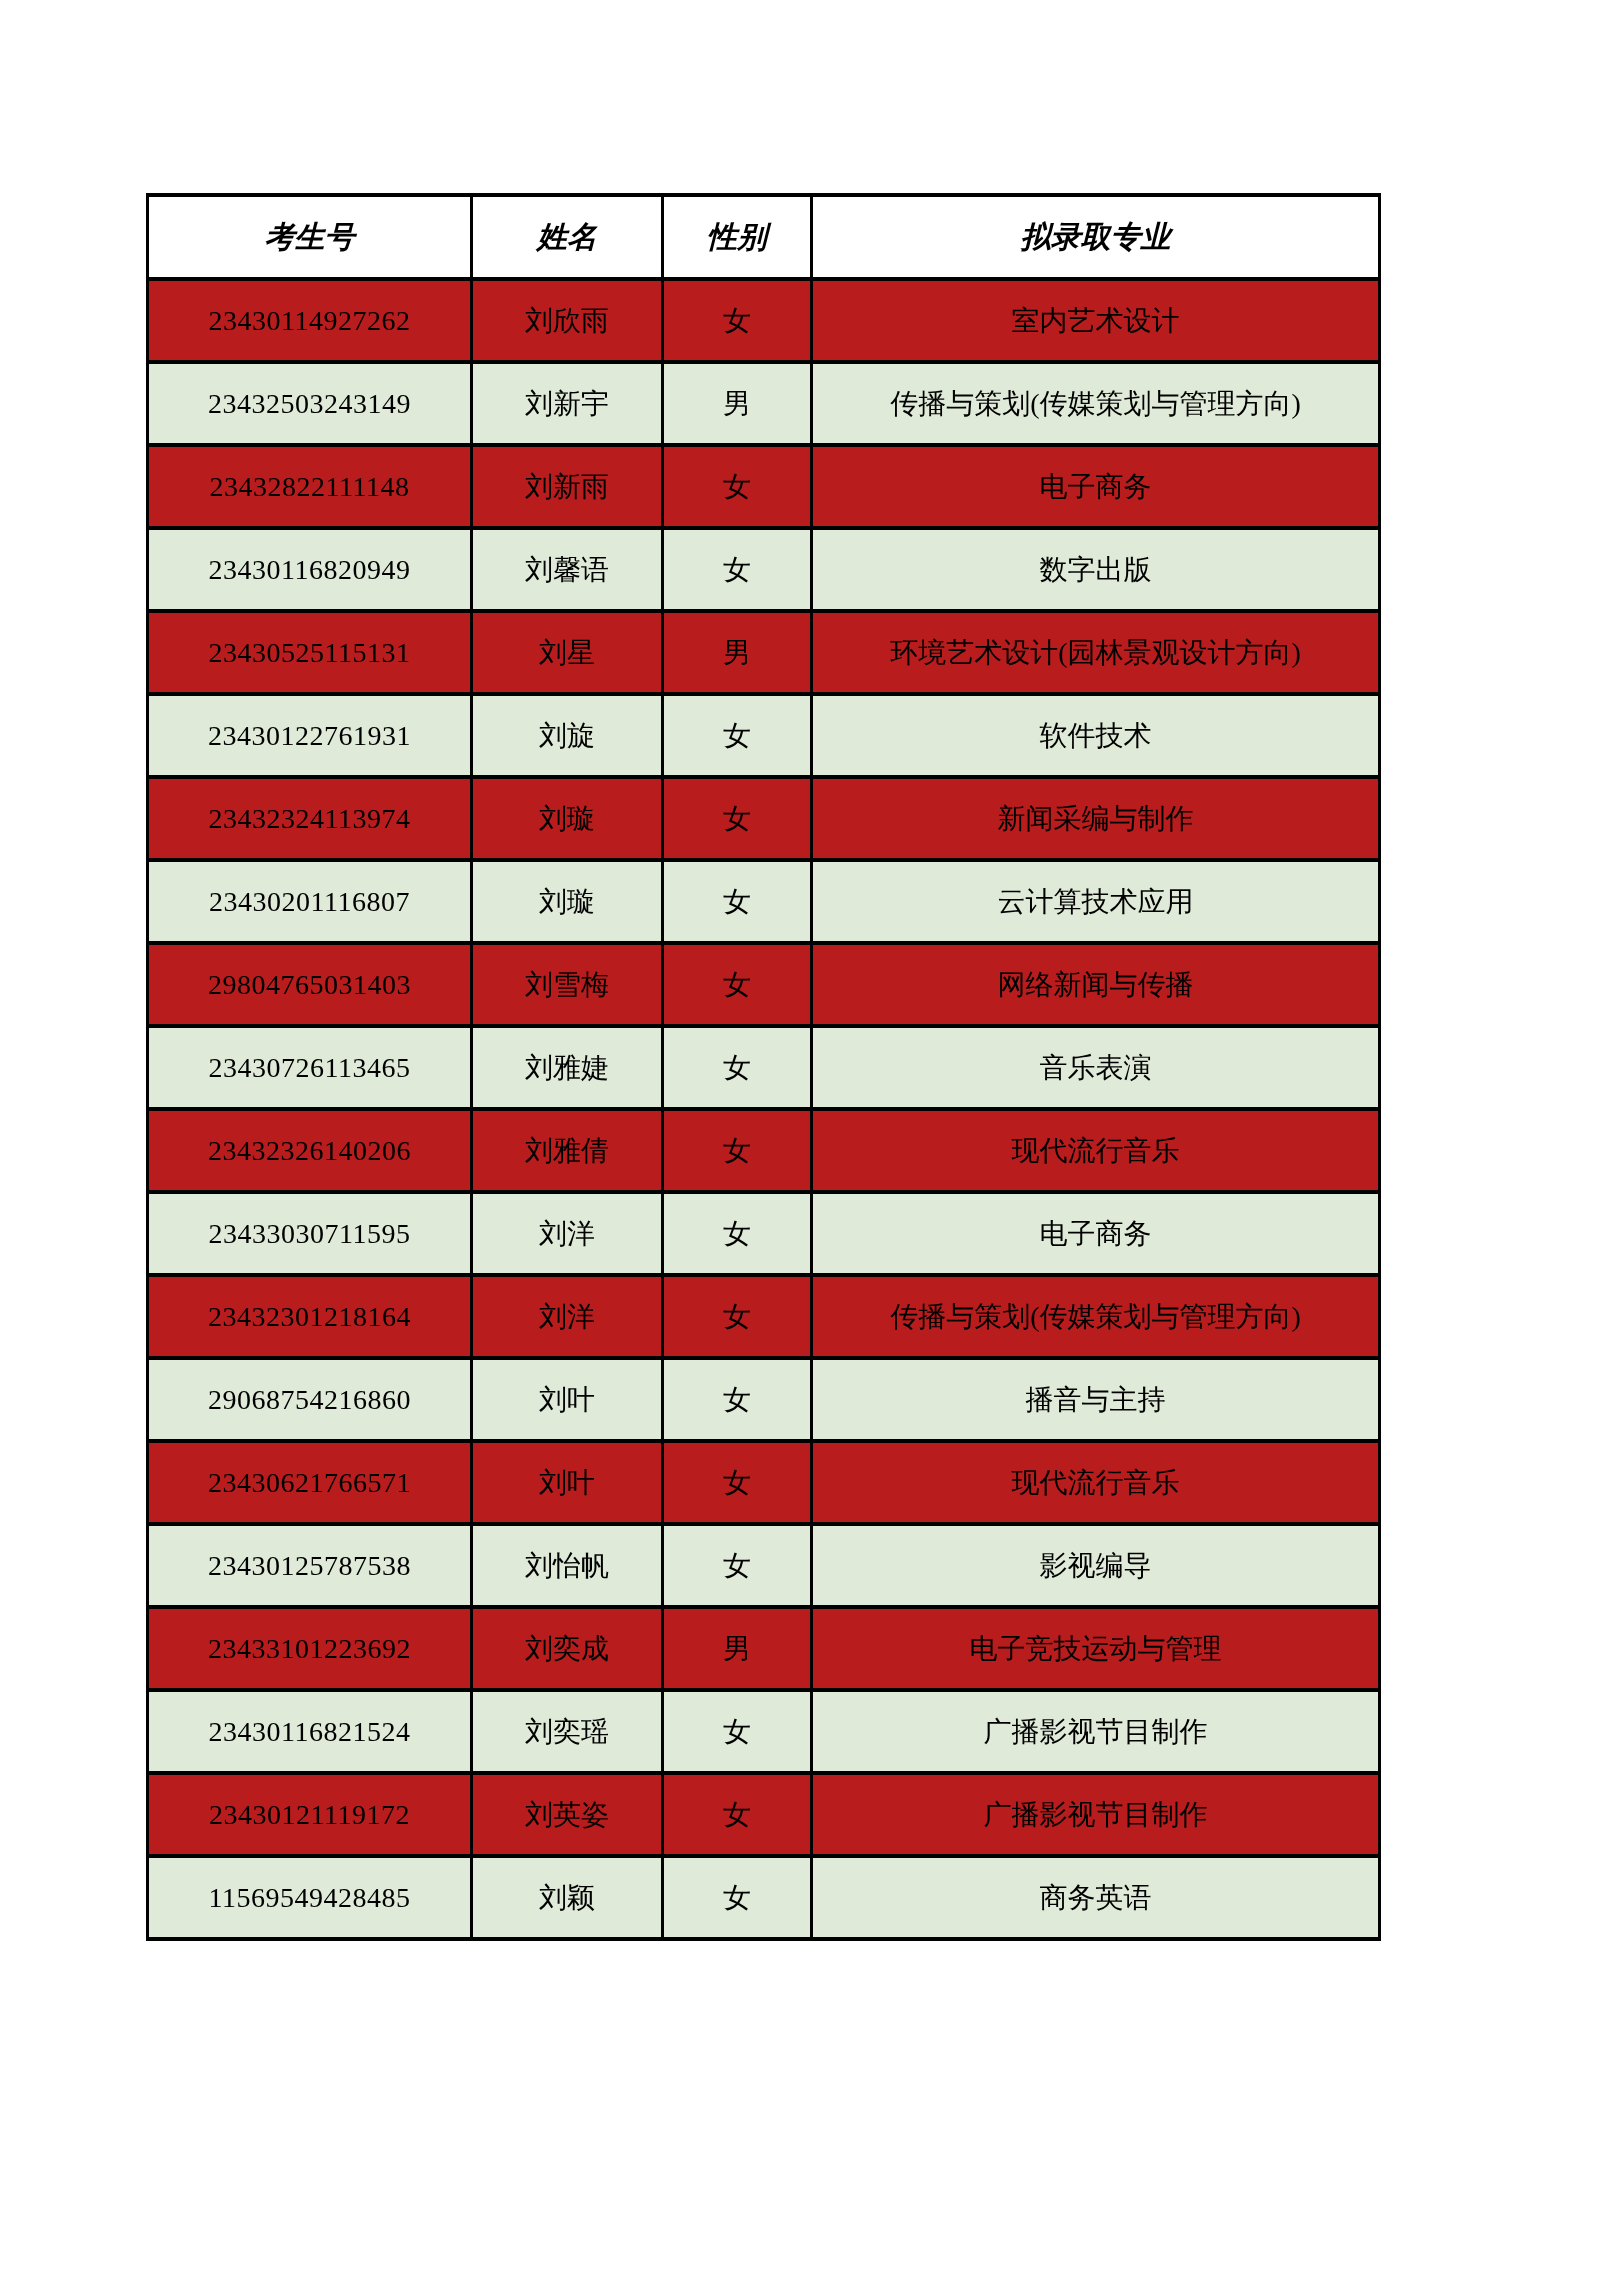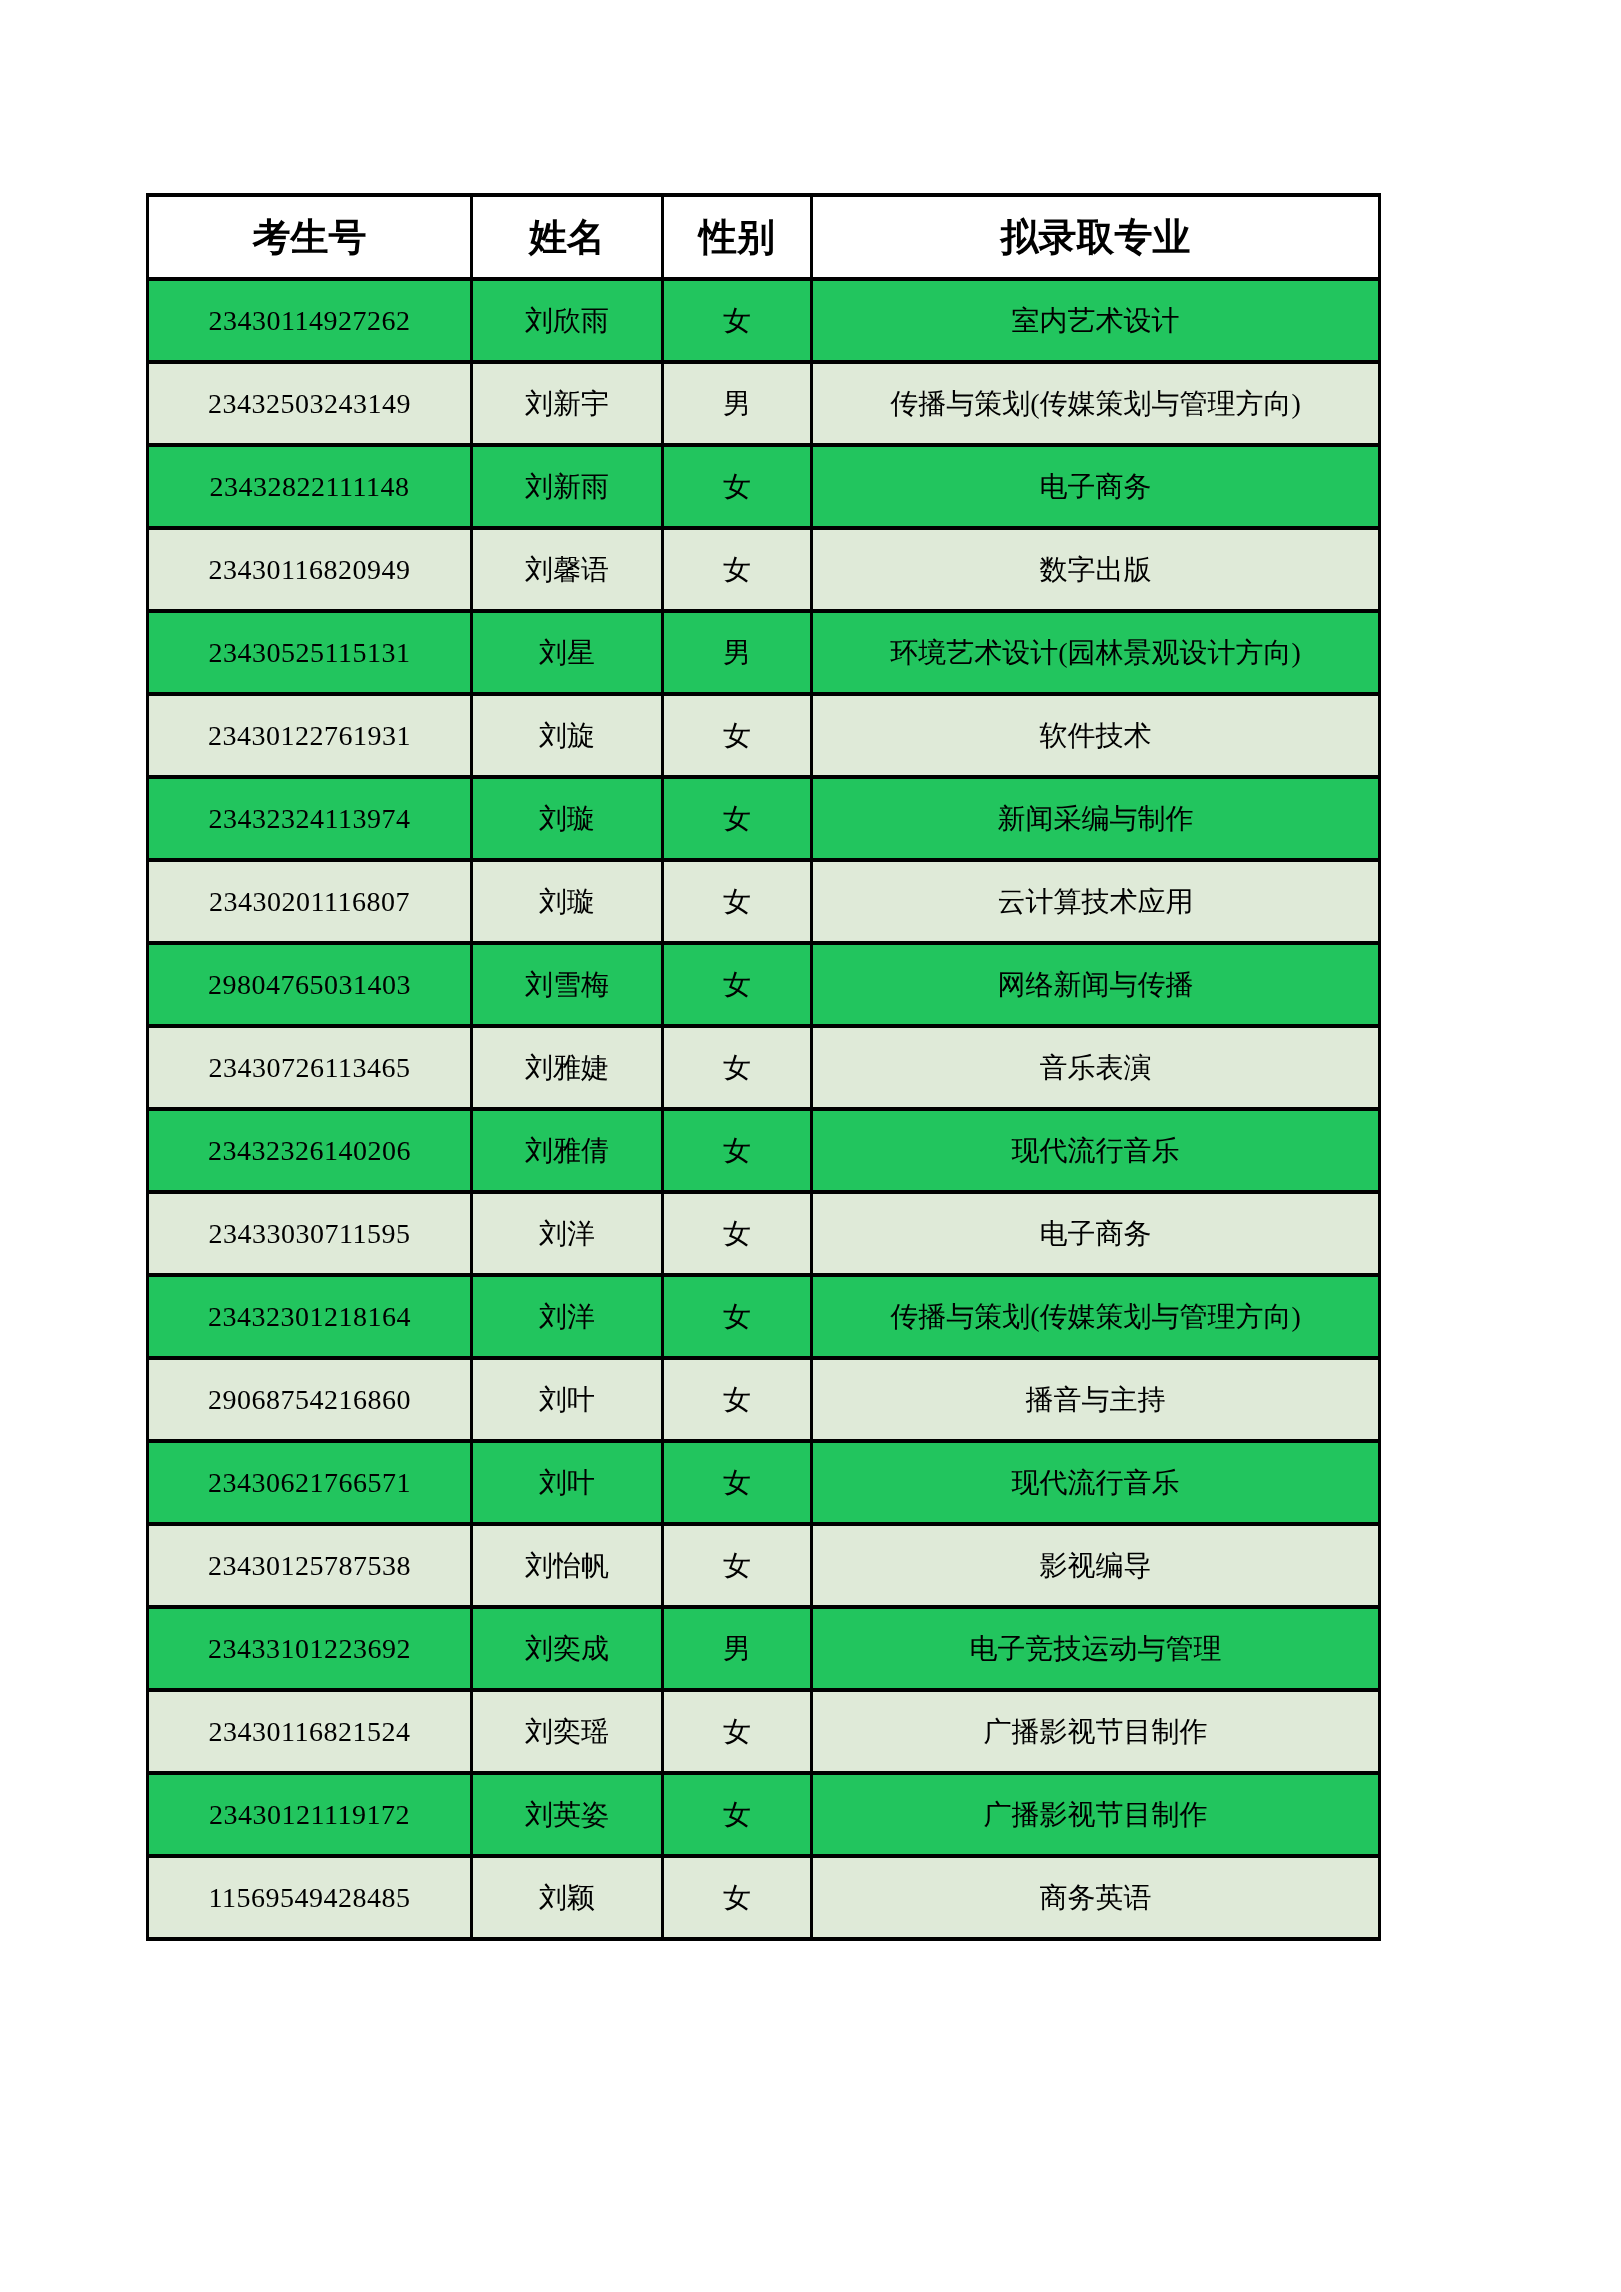--- a/index.html
+++ b/index.html
@@ -32,25 +32,26 @@
     text-align: center;
     vertical-align: middle;
     padding: 0;
     overflow: hidden;
     white-space: nowrap;
   }
   thead tr { height: 84px; }
   th {
     font-family: "Liberation Sans", "DejaVu Sans", sans-serif;
     font-weight: bold;
-    font-size: 38px;
+    font-size: 30px;
     color: #000000;
     background: #ffffff;
-  }
-  tbody tr { height: 83px; background: #22c55e; }
+    font-style: italic;
+  }
+  tbody tr { height: 83px; background: #b91c1c; }
   tbody tr:nth-child(even) { background: var(--alt-row-bg, #dfead8); }
   td {
     font-size: 28px;
     color: #000000;
   }
   td.num { letter-spacing: 0.5px; }
 </style>
 </head>
 <body>
 

